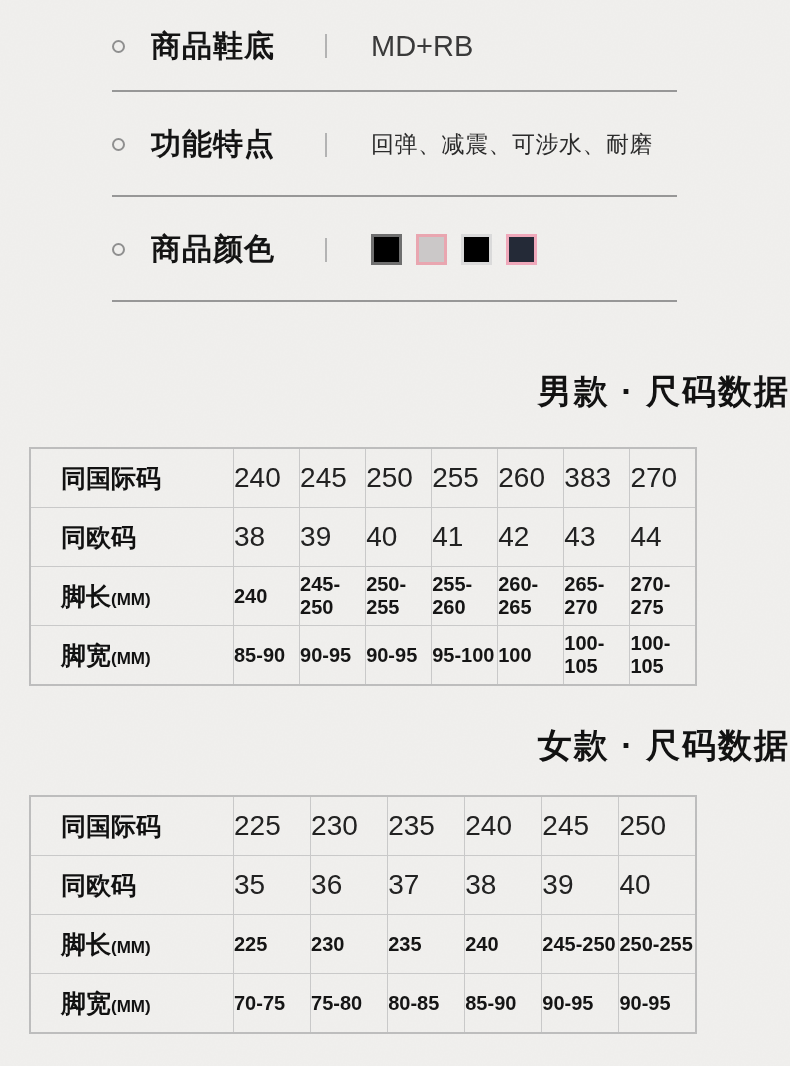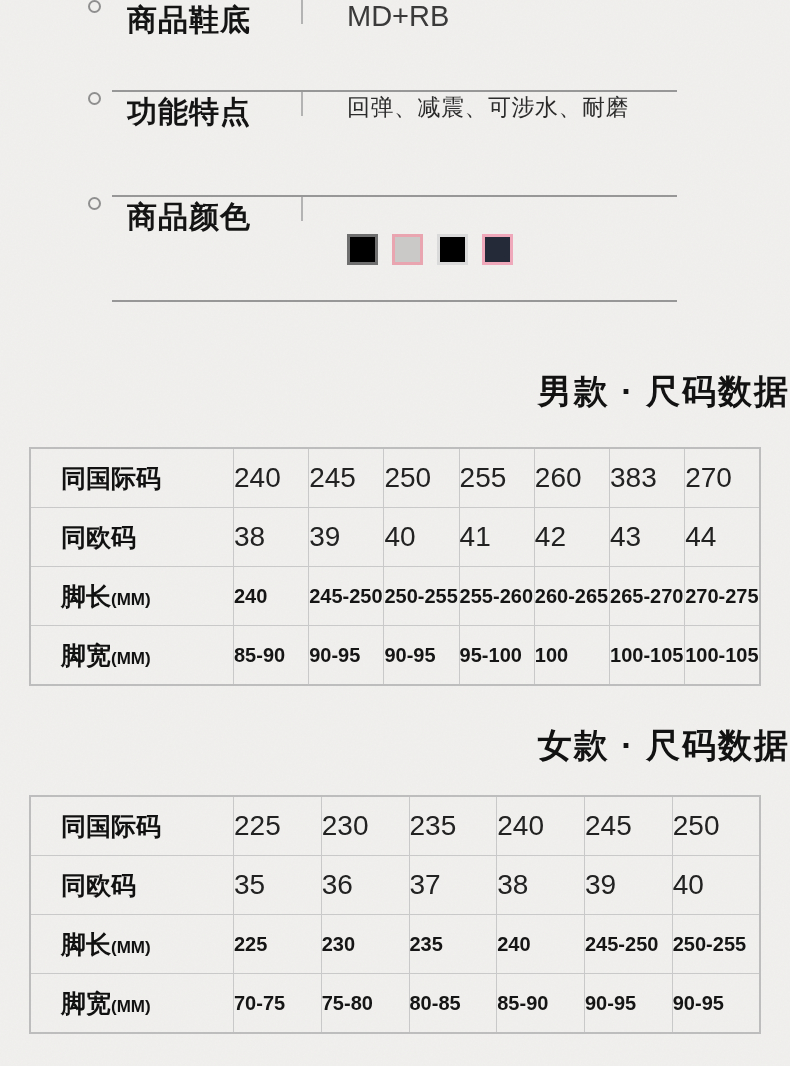--- a/index.html
+++ b/index.html
@@ -8,22 +8,22 @@
     font-family:"Liberation Sans","DejaVu Sans",sans-serif;
     background:#f0efed;
   }
   .page{position:relative;width:790px;height:1066px;}
   .noise{position:absolute;left:0;top:0;pointer-events:none;}
   .content{position:relative;z-index:1;}
 
   
   .attrs{padding-top:0;}
   .attr-row{
-    position:relative;display:flex;
-    padding-left:88px;height:105px;
+    position:relative;display:flex;align-items:center;
+    padding-left:112px;height:105px;
   }
   .attr-row.first{height:92px;}
   .bullet{
     width:9px;height:9px;border:2px solid #8f8f8f;border-radius:50%;
     margin-right:26px;flex:0 0 auto;background:transparent;
   }
   .attr-label{
     font-size:30px;font-weight:700;color:#141414;letter-spacing:1px;white-space:nowrap;
   }
   .vdiv{
@@ -42,21 +42,21 @@
   
   .size-title{
     margin:70px 0 36px 0;text-align:right;
     font-size:34px;font-weight:700;color:#121212;letter-spacing:2px;line-height:1.15;
   }
   .size-title.women{margin:40px 0 30px 0;}
 
   
   .size-table{
     border-collapse:collapse;table-layout:fixed;
-    margin-left:29px;width:732px;
+    margin-left:29px;width:668px;
     border:2px solid #bdbdbd;
   }
   .size-table th,.size-table td{
     border:1px solid #c9c9c9;height:58px;padding:0;vertical-align:middle;
   }
   .size-table th{
     width:172px;text-align:left;padding-left:30px;
     font-size:25px;font-weight:700;color:#111;white-space:nowrap;
   }
   .size-table .unit{font-size:17px;font-weight:700;color:#111;}

